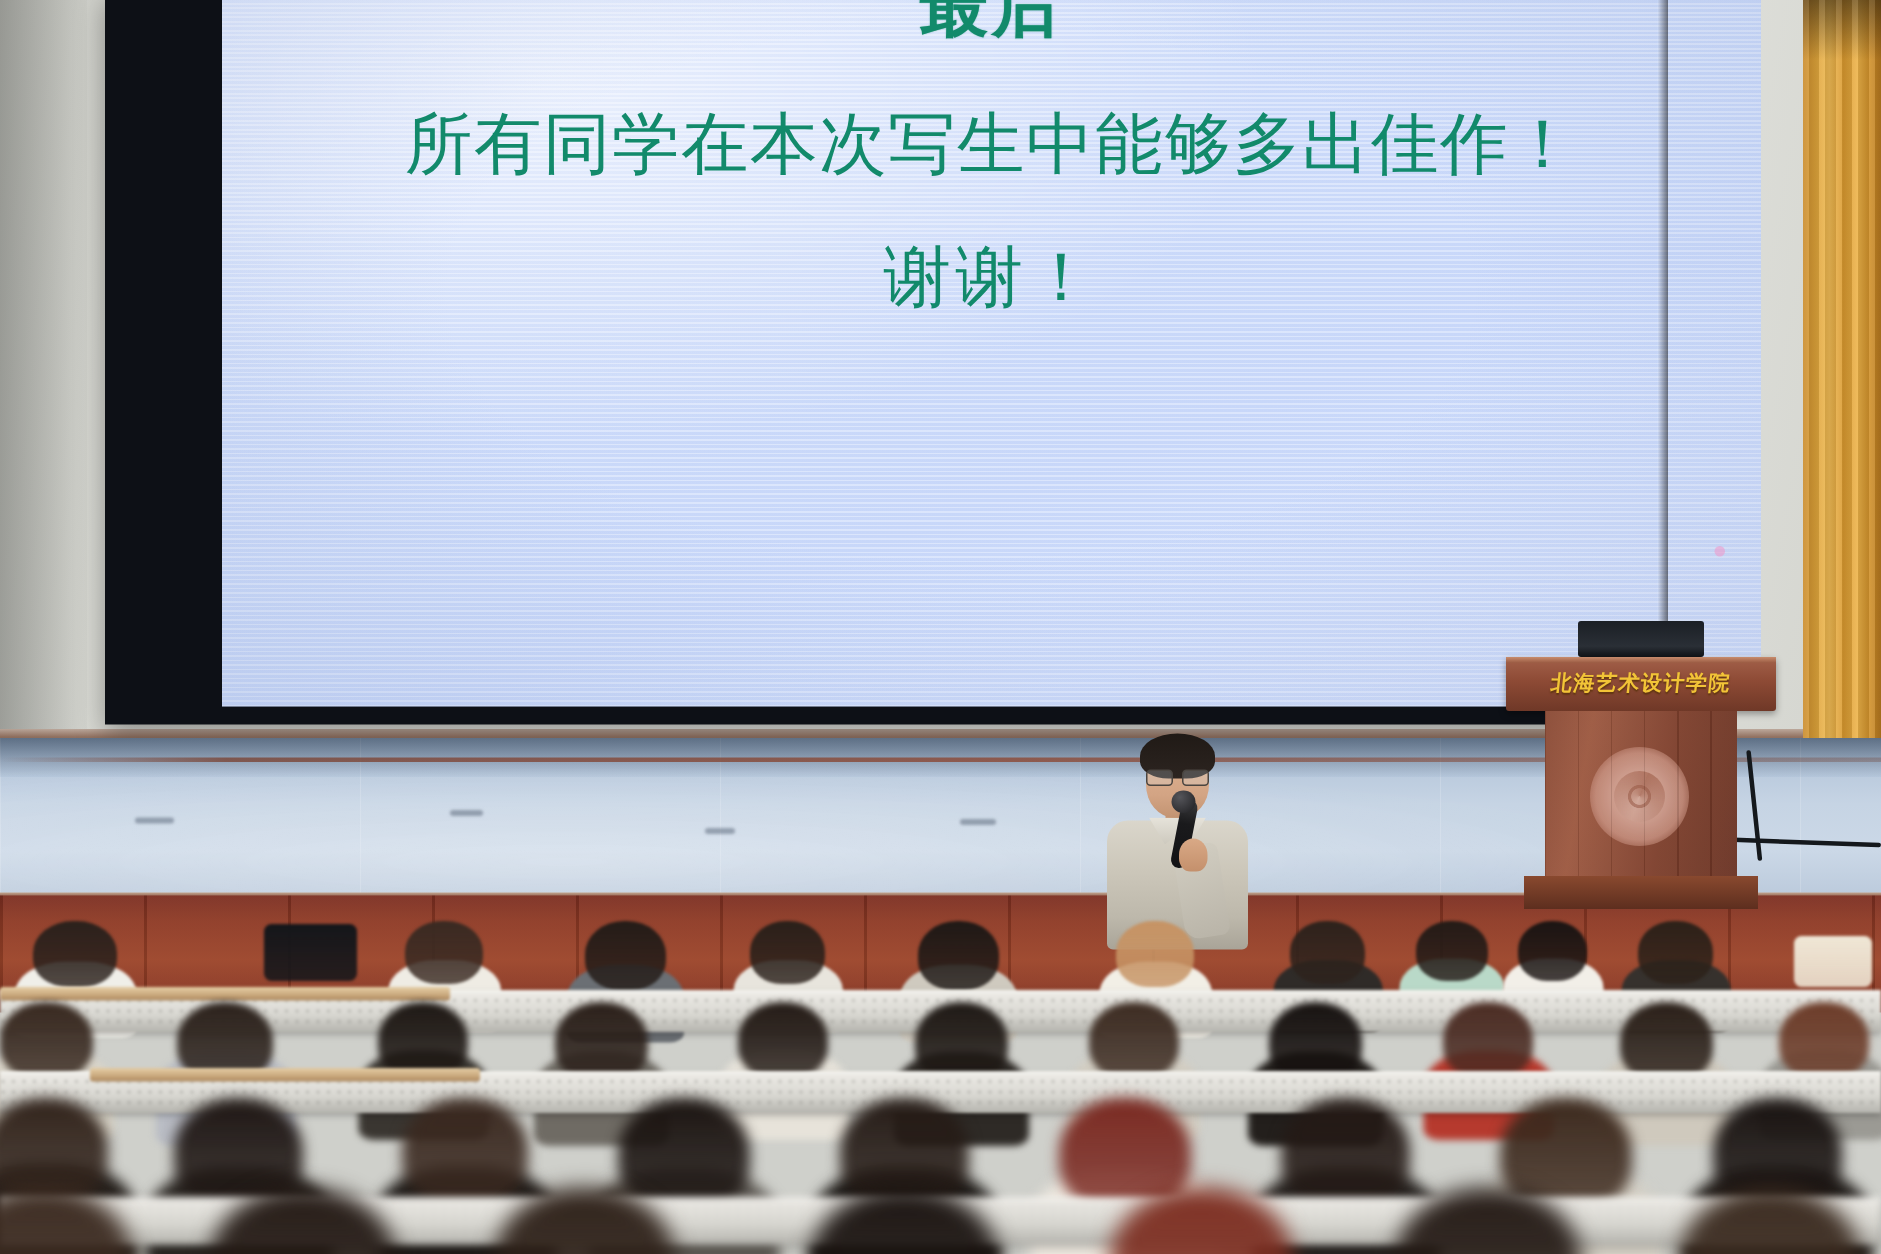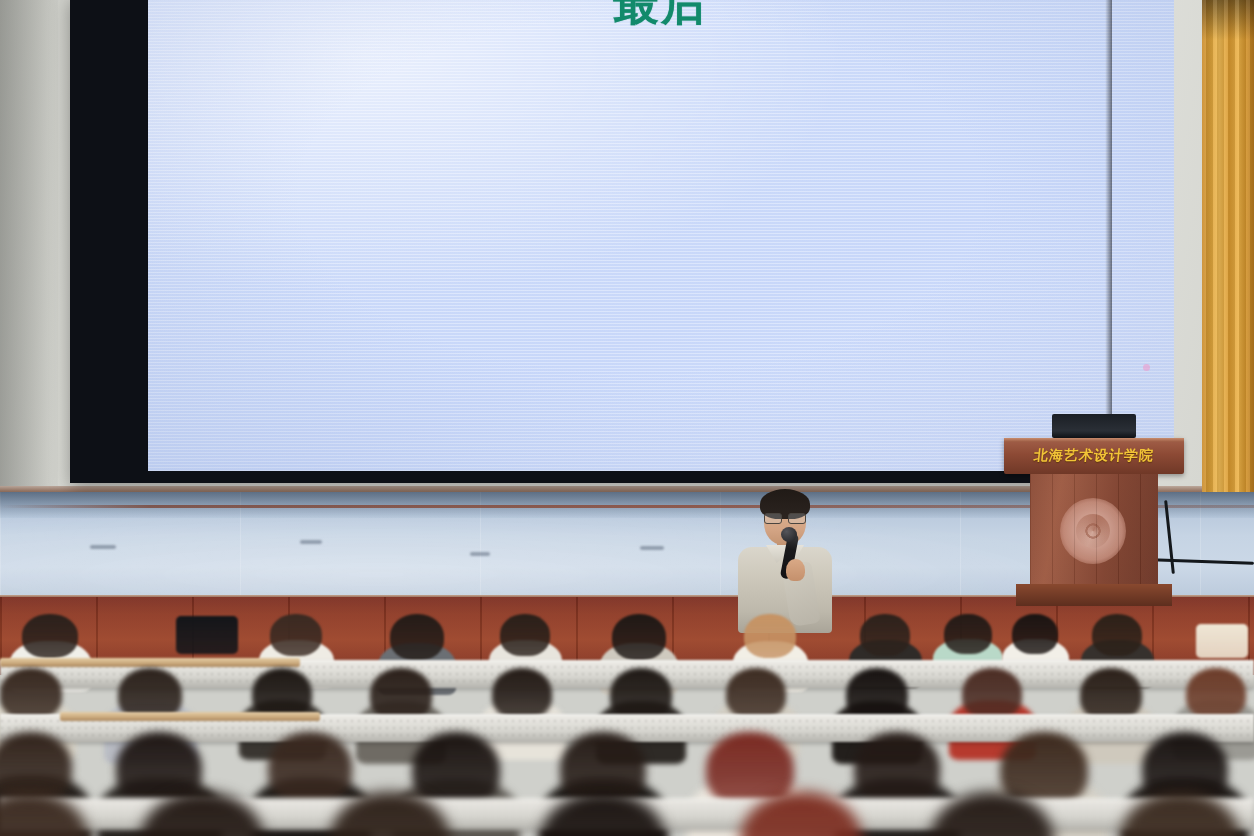--- a/index.html
+++ b/index.html
@@ -287,20 +287,22 @@
     <div class="curtain-top"></div>
   </div>
 
   <div class="screen-frame">
     <div class="screen">
       <div class="screen-glow"></div>
       <div class="screen-vignette"></div>
 
       <div class="slide">
         <div class="slide-l1">最后</div>
+        <div class="slide-l3">所有同学在本次写生中能够多出佳作！</div>
+        <div class="slide-l4">谢谢！</div>
       </div>
 
       <div class="dust dust-b"></div>
     </div>
   </div>
 
   <div class="stage-floor"></div>
   <div class="stage-reflect"></div>
   <div class="stage-seam"></div>
   <div class="stage-mark" style="left:90px;top:545px;width:26px;"></div>

